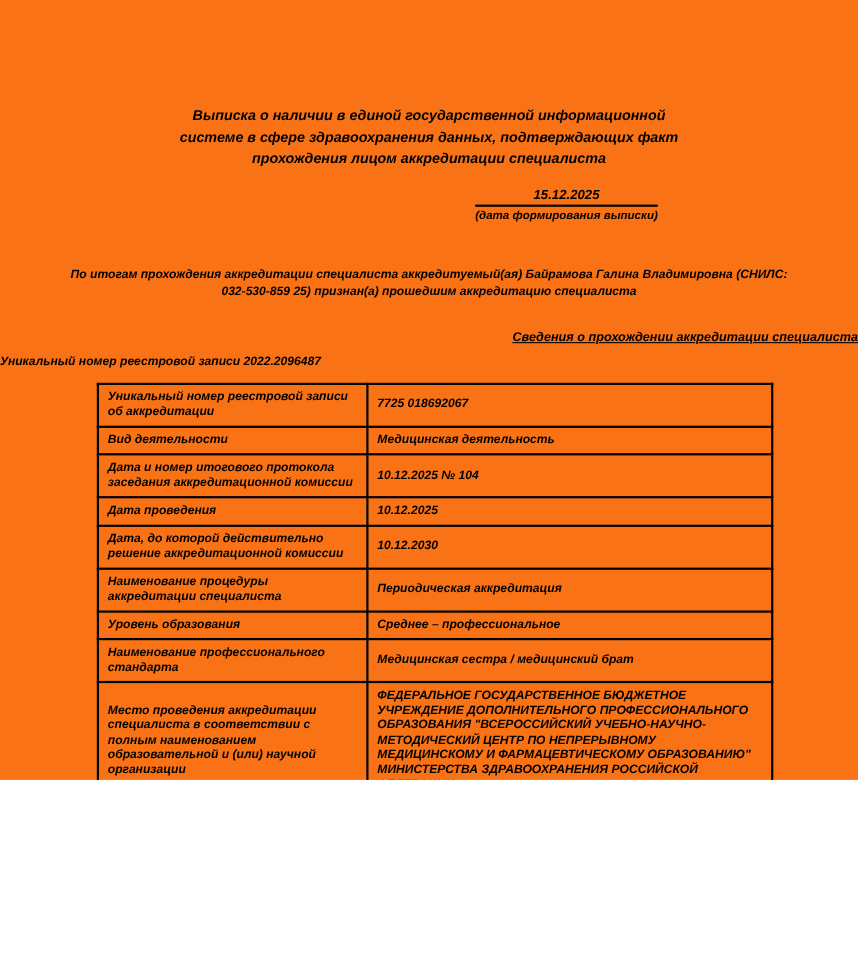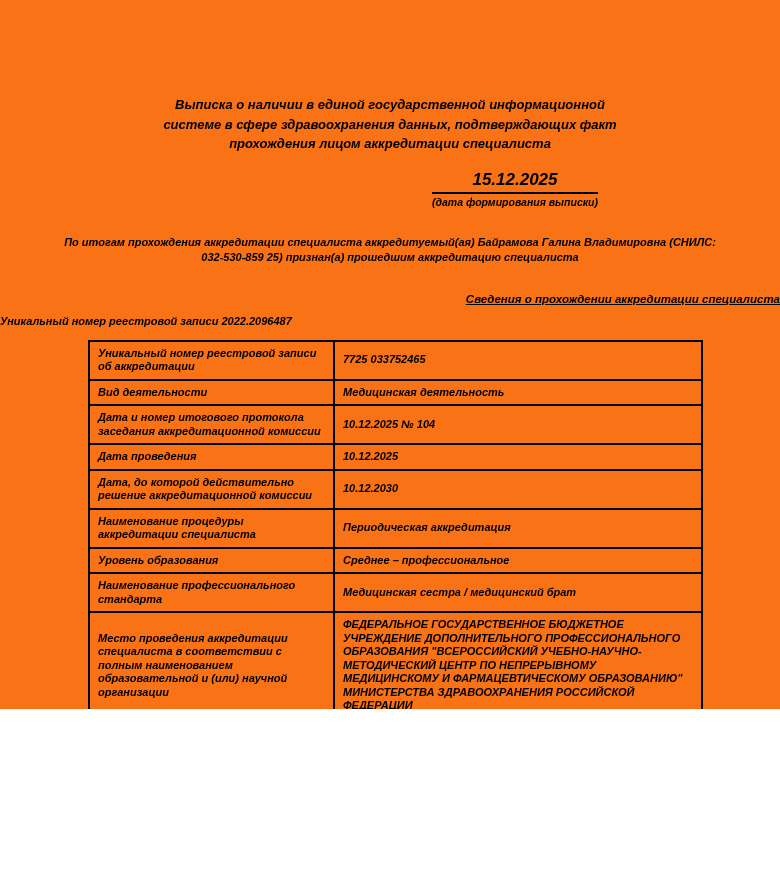--- a/index.html
+++ b/index.html
@@ -33,30 +33,30 @@
     margin-top: 16px;
     display: flex;
     justify-content: flex-end;
     padding-right: 182px;
   }
   .date-block {
     display: inline-block;
     text-align: center;
   }
   .date-value {
-    font-size: 17px;
+    font-size: 12px;
     padding: 0 12px 2px 12px;
     border-bottom: 2px solid #000;
   }
   .date-caption {
     font-size: 10.5px;
     padding-top: 2px;
   }
   .intro {
-    margin: 27px auto 0 auto;
+    margin: 41px auto 0 auto;
     width: 660px;
     text-align: center;
     font-size: 11px;
     line-height: 15px;
   }
   .section-heading {
     margin-top: 28px;
     text-align: right;
     font-size: 11.5px;
     text-decoration: underline;
@@ -100,21 +100,21 @@
   <div class="intro">По итогам прохождения аккредитации специалиста аккредитуемый(ая) Байрамова Галина Владимировна (СНИЛС: 032-530-859 25) признан(а) прошедшим аккредитацию специалиста</div>
 
   <div class="section-heading">Сведения о прохождении аккредитации специалиста</div>
 
   <div class="registry-heading">Уникальный номер реестровой записи 2022.2096487</div>
 
   <table class="acc-table">
     <tbody>
       <tr>
         <td class="cell-label">Уникальный номер реестровой записи об аккредитации</td>
-        <td class="cell-value">7725 033752465</td>
+        <td class="cell-value">7725 018692067</td>
       </tr>
       <tr>
         <td class="cell-label">Вид деятельности</td>
         <td class="cell-value">Медицинская деятельность</td>
       </tr>
       <tr>
         <td class="cell-label">Дата и номер итогового протокола заседания аккредитационной комиссии</td>
         <td class="cell-value">10.12.2025 № 104</td>
       </tr>
       <tr>

